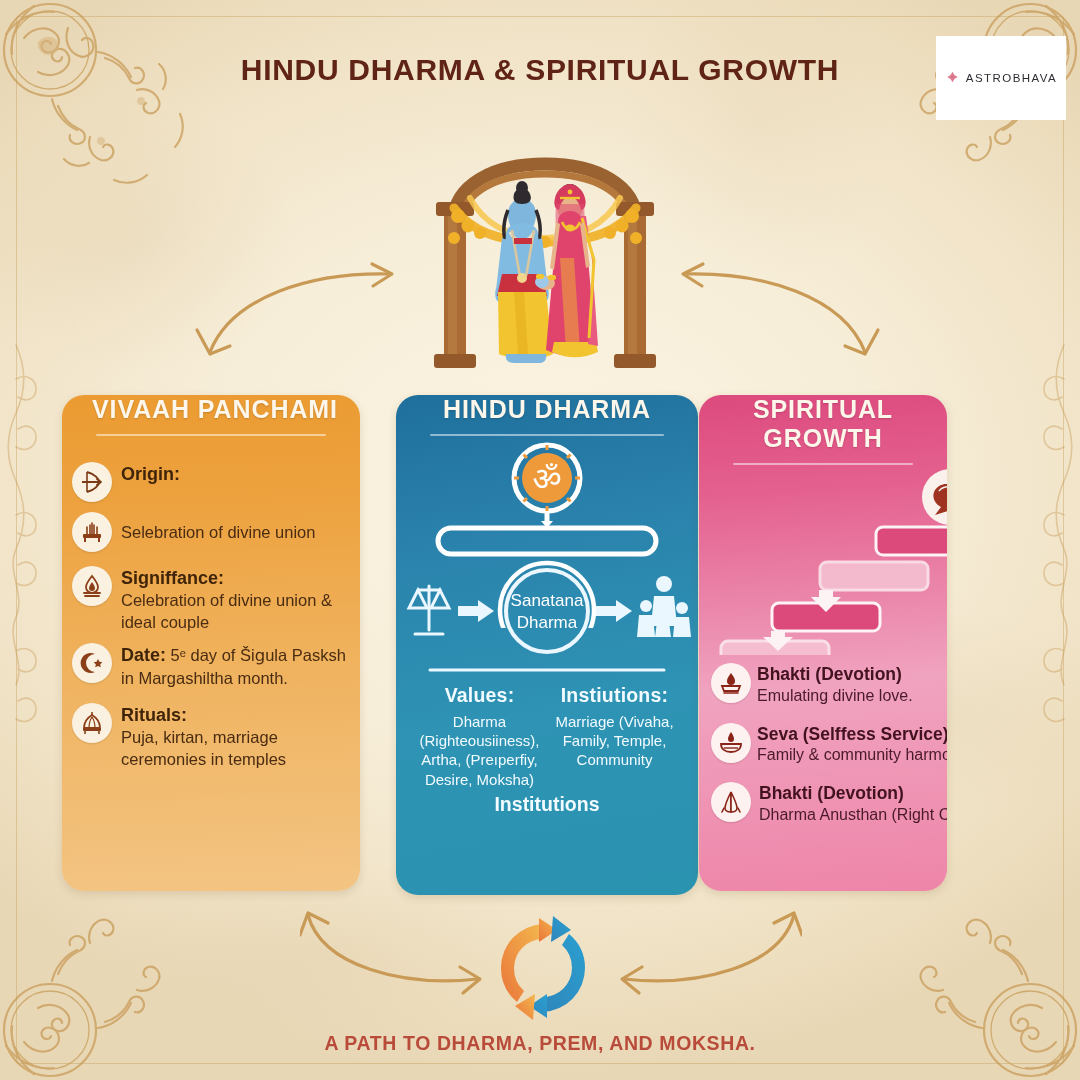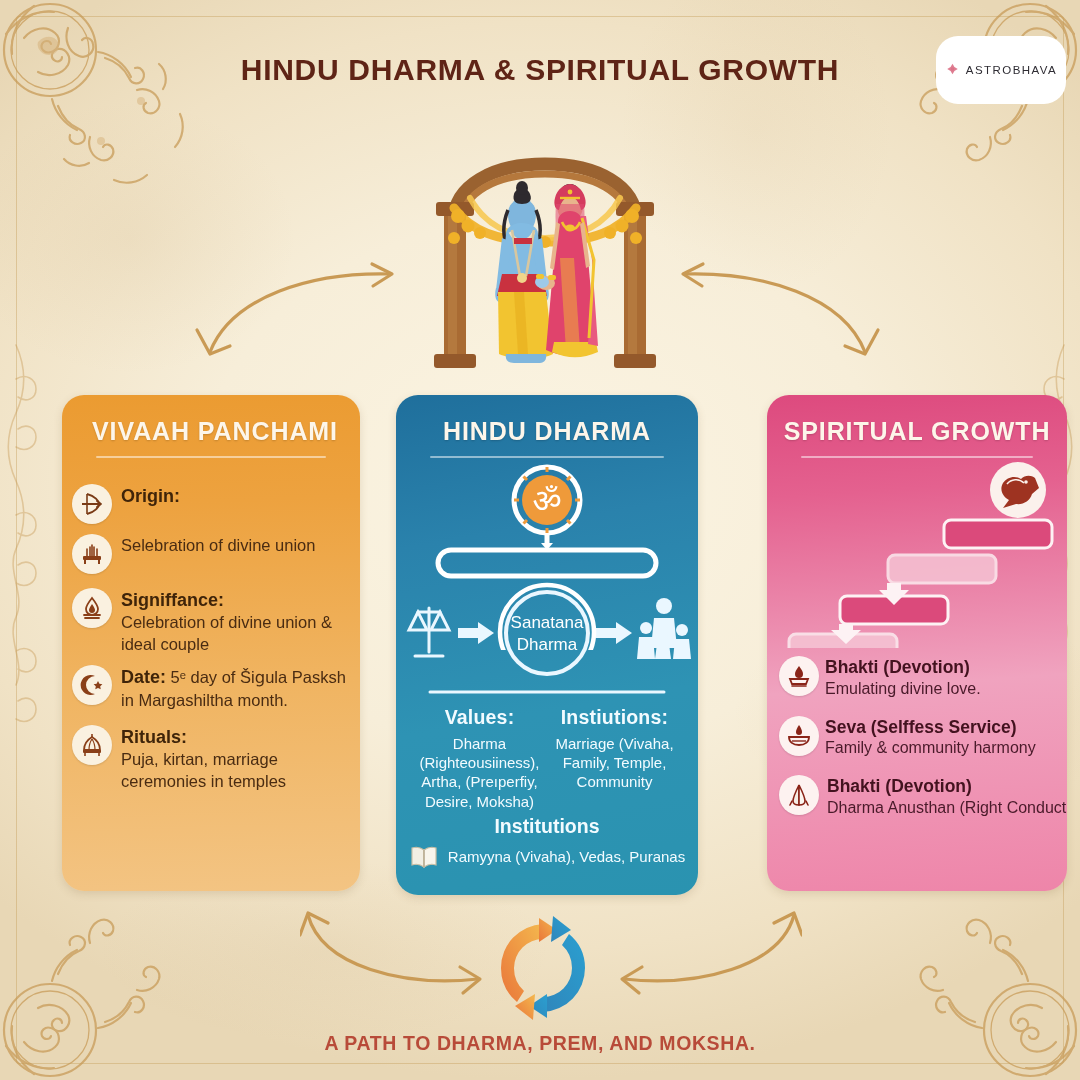--- a/index.html
+++ b/index.html
@@ -48,22 +48,22 @@
     color: #6e2a18; line-height: 1.06;
   }
   .title-sub {
     font-family: "Liberation Sans", sans-serif;
     font-size: 30px; font-weight: bold; letter-spacing: .7px;
     color: #5f2416; margin-top: 19px;
   }
 
   .logo-box {
     position: absolute; left: 936px; top: 36px;
-    width: 130px; height: 68px; background: #ffffff;
-    display: flex; align-items: center; justify-content: center; gap: 6px; border-radius: 22px;
+    width: 130px; height: 84px; background: #ffffff;
+    display: flex; align-items: center; justify-content: center; gap: 6px;
   }
   .logo-mark { width: 15px; height: 15px; flex: 0 0 auto; }
   .logo-text {
     font-size: 11.5px; letter-spacing: 1.45px; color: #2e2c33; font-weight: 500;
   }
 
   
   .couple { position: absolute; left: 410px; top: 142px; width: 270px; height: 232px; }
 
   
@@ -75,26 +75,26 @@
 
   
   .card {
     position: absolute; border-radius: 22px; overflow: hidden;
     box-shadow: 0 3px 9px rgba(120,88,48,.17);
   }
   .card-orange { left: 62px;  top: 395px; width: 298px; height: 496px;
     background: linear-gradient(178deg, #eb9b31 0%, #eda23f 22%, #f0b461 58%, #f3c483 100%); }
   .card-blue   { left: 396px; top: 395px; width: 302px; height: 500px;
     background: linear-gradient(170deg, #1f6f9c 0%, #2a82ac 28%, #2e93b4 62%, #2a93b0 100%); }
-  .card-pink   { left: 767px; top: 395px; width: 300px; height: 496px;
+  .card-pink   { left: 699px; top: 395px; width: 248px; height: 496px;
     background: linear-gradient(176deg, #dd4a7e 0%, #e4618f 20%, #f0a3bf 58%, #ee85a9 100%); }
 
   .card-title {
     text-align: center; color: #fdf6ea; font-weight: bold;
-    font-size: 25px; letter-spacing: .9px; padding-top: 22px;
+    font-size: 25px; letter-spacing: .9px; 
     text-shadow: 0 1px 2px rgba(0,0,0,.17);
   }
   .card-title.left { text-align: left; padding-left: 30px; }
   .title-rule { height: 2px; margin: 10px 34px 0; background: rgba(255,255,255,.5); border-radius: 2px; }
 
   
   .rows { padding: 16px 14px 0 10px; }
   .row { display: flex; align-items: flex-start; gap: 9px; margin-bottom: 4px; }
   .bubble {
     flex: 0 0 auto; width: 40px; height: 40px; border-radius: 50%;
@@ -365,21 +365,21 @@
             <path d="M8 3v20" stroke="#7a3b16" stroke-width="1.6"></path>
             <path d="M3 13h19" stroke="#7a3b16" stroke-width="1.8"></path>
             <path d="M18 10l4 3-4 3" fill="none" stroke="#7a3b16" stroke-width="1.8" stroke-linejoin="round" stroke-linecap="round"></path>
           </svg>
         </span>
         <span class="row-text">
           <b>Origin:</b>
         </span>
       </div>
 
-      <div class="row" style="align-items:flex-start;margin-top:10px;">
+      <div class="row" style="align-items:center;margin-top:10px;">
         <span class="bubble">
           <svg width="26" height="26" viewBox="0 0 26 26">
             <rect x="4" y="15" width="18" height="4" rx="1" fill="#8a3f18"></rect>
             <path d="M6 19v4M20 19v4" stroke="#8a3f18" stroke-width="2"></path>
             <path d="M8 15V8M11 15V6M13 15V4M15 15V6M18 15V8" stroke="#8a3f18" stroke-width="1.6" stroke-linecap="round"></path>
           </svg>
         </span>
         <span class="row-text">Selebration of divine union</span>
       </div>
 
@@ -497,28 +497,20 @@
         <p>Dharma (Righteousiiness), Artha, (Preıperfiy, Desire, Moksha)</p>
       </div>
       <div class="vcol">
         <h4>Instiutions:</h4>
         <p>Marriage (Vivaha, Family, Temple, Community</p>
       </div>
     </div>
 
     <div class="inst-block">
       <h4>Institutions</h4>
-      <div class="inst-row">
-        <svg width="30" height="26" viewBox="0 0 30 26">
-          <path d="M15 6C11 3 6 3 3 4v17c3-1 8-1 12 2z" fill="#f2efe4" stroke="#c9bfa6" stroke-width="1.2"></path>
-          <path d="M15 6c4-3 9-3 12-2v17c-3-1-8-1-12 2z" fill="#f8f5ec" stroke="#c9bfa6" stroke-width="1.2"></path>
-          <path d="M15 6v17" stroke="#b8ad92" stroke-width="1.4"></path>
-        </svg>
-        <p>Ramyyna (Vivaha), Vedas, Puranas</p>
-      </div>
     </div>
   </div>
 
   <div class="card card-pink">
     <div class="card-title">SPIRITUAL GROWTH</div>
     <div class="title-rule"></div>
 
     <div class="stairs">
       <svg viewBox="0 0 300 190" width="300" height="190">
 

